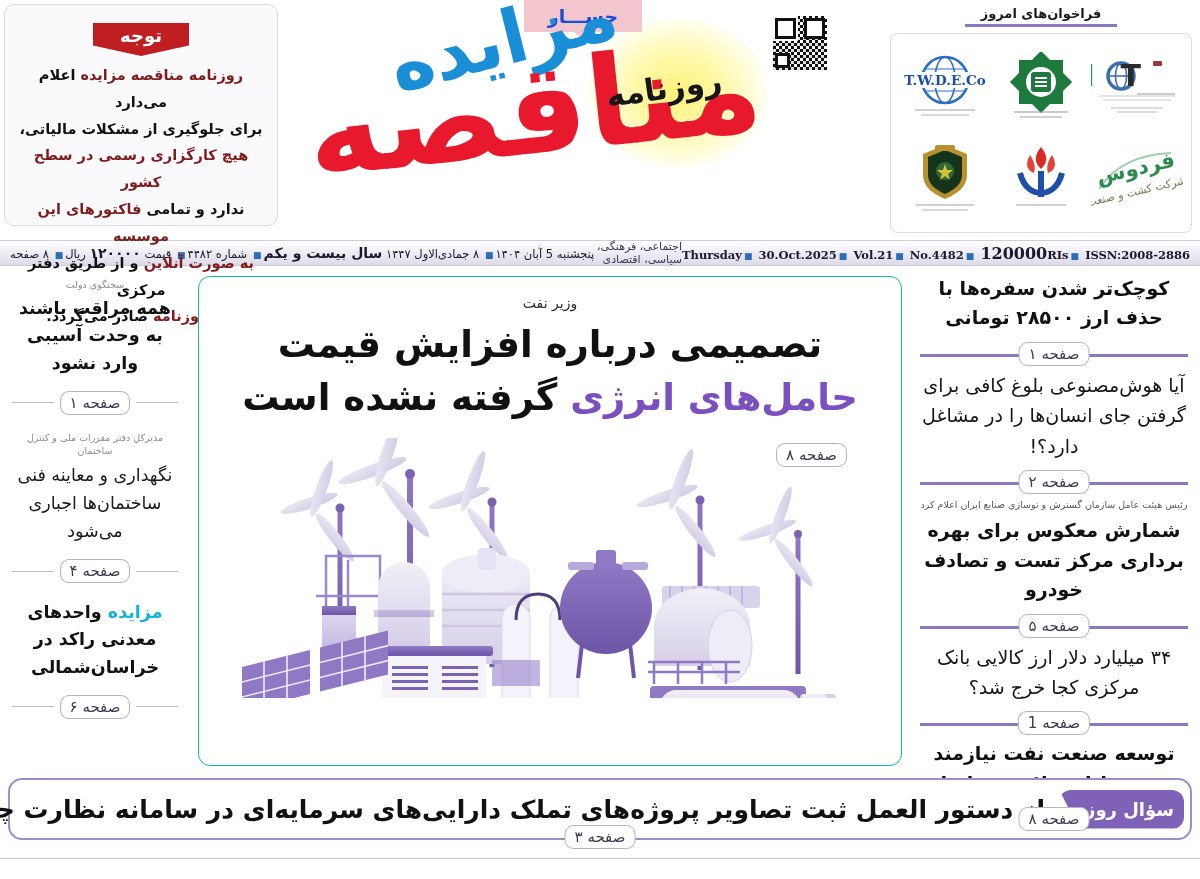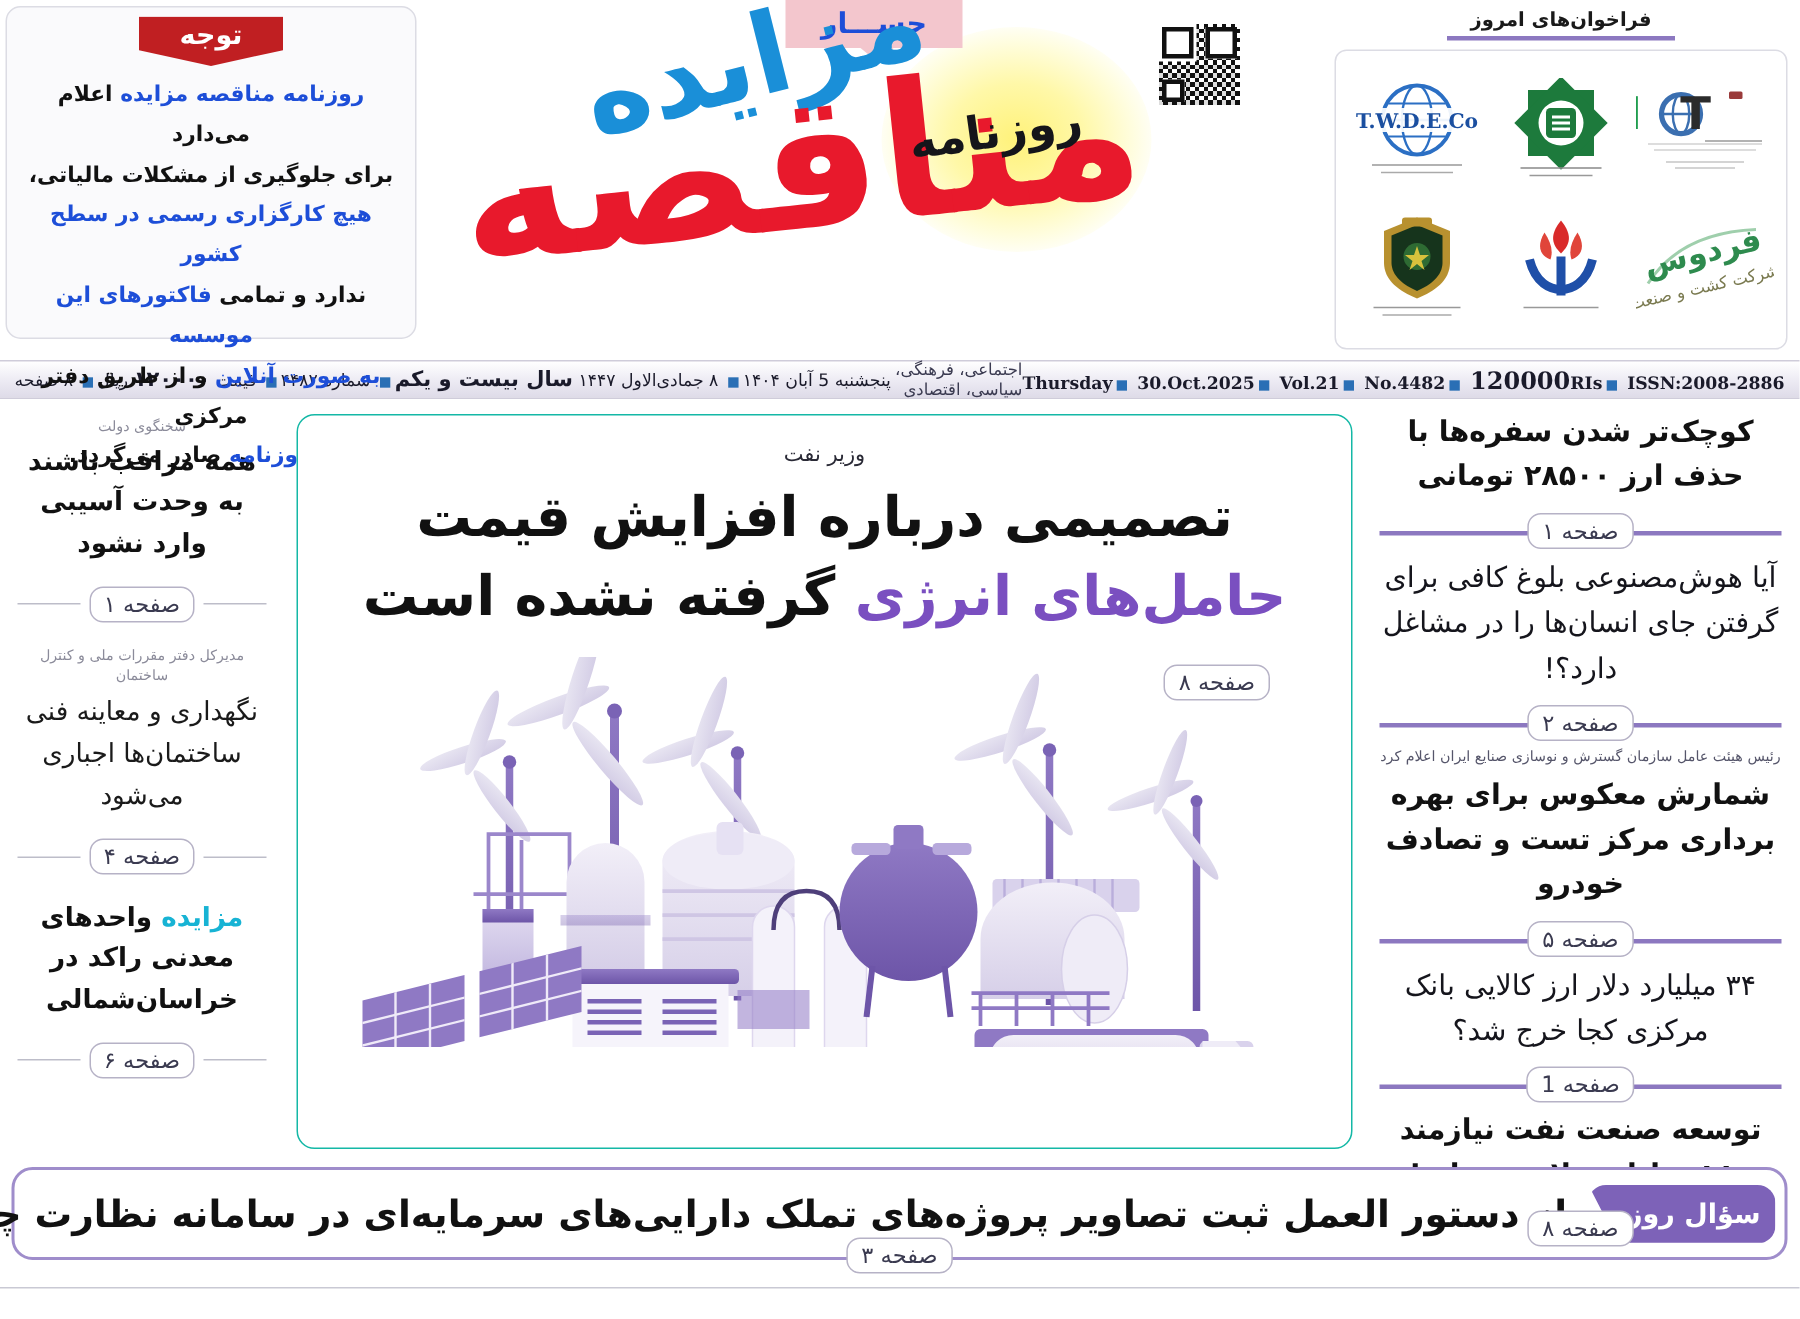--- a/index.html
+++ b/index.html
@@ -78,27 +78,27 @@
     transform: rotate(-14deg); letter-spacing: -4px; white-space: nowrap;
   }
 
   
   .notice { width: 288px; padding: 4px 10px 0 4px; }
   .notice-box {
     border: 1px solid #dcdce4; border-radius: 10px; background: #fafafc;
     padding: 6px 10px 10px 10px; height: 222px; position: relative;
   }
   .notice-badge {
-    width: 96px; margin: 0 auto 6px auto; background: #c01f22; color: #fff;
+    width: 96px; margin: 12px auto 6px auto; background: #c01f22; color: #fff;
     font-size: 18px; font-weight: bold; text-align: center; line-height: 26px; height: 26px;
     clip-path: polygon(0 0, 100% 0, 100% 68%, 50% 100%, 0 68%);
     padding-bottom: 6px; height: 33px;
   }
   .notice-body { text-align: center; font-size: 14.5px; font-weight: bold; line-height: 1.85; color: #111; }
-  .nc-red { color: #1d4ed8; }
+  .nc-red { color: #7f1d1d; }
 
   
   .infobar {
     height: 26px; width: 1200px;
     background: linear-gradient(180deg, #ffffff 0%, #eceaf3 55%, #dedbe8 100%);
     border-top: 1px solid #cfccda; border-bottom: 1px solid #cfccda;
     display: flex; align-items: center; justify-content: space-between;
     padding: 0 10px; font-size: 11.5px; color: #1a1a2a;
   }
   .infobar-en { direction: ltr; font-family: "DejaVu Serif", "Liberation Serif", serif; font-weight: bold; white-space: nowrap; }

